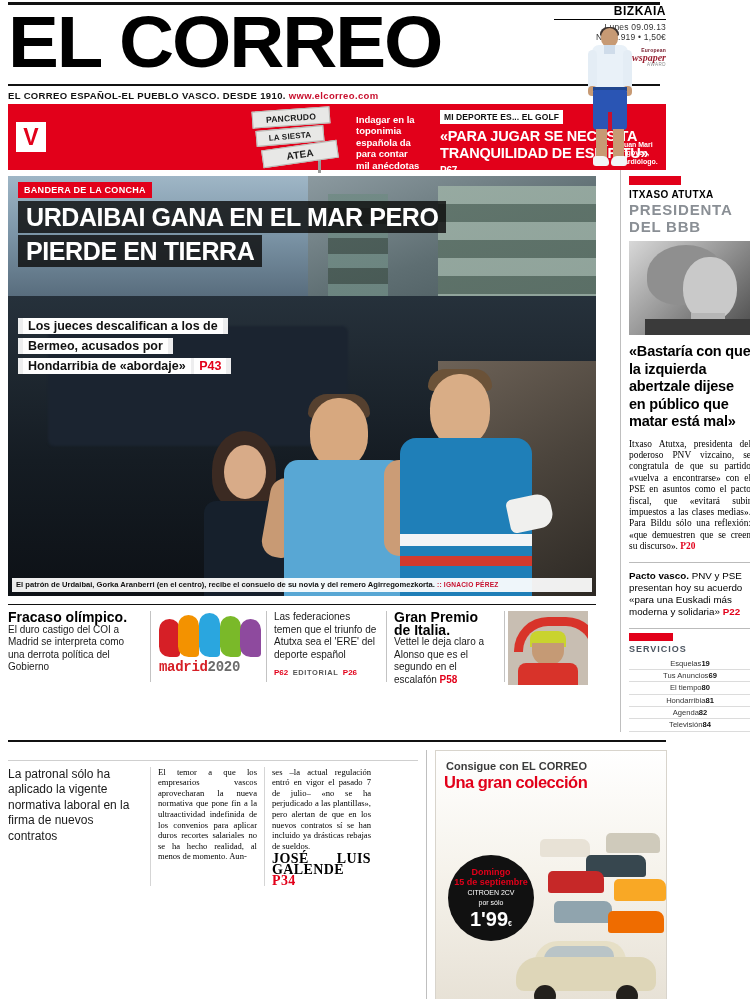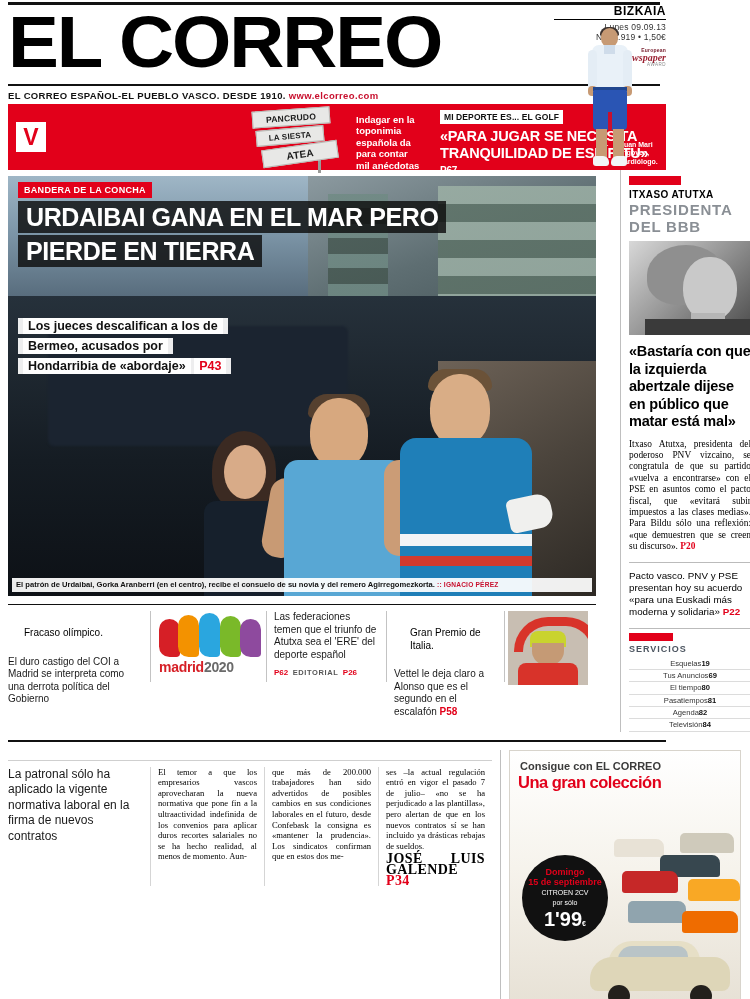--- a/index.html
+++ b/index.html
@@ -129,25 +129,25 @@
 
   
   .teasers{display:flex;width:588px;margin-top:8px;border-top:1.5px solid #111;padding-top:6px;height:78px;box-sizing:border-box;}
   .tz{padding:0 7px;box-sizing:border-box;position:relative;}
   .tz+.tz{border-left:1px solid #c3c3c3;}
   .tz1{width:142px;padding-left:0;}
   .tz-logo{width:116px;padding:0 4px;}
   .tz2{width:120px;}
   .tz3{width:118px;}
   .tz-img{width:84px;position:relative;}
-  .tz h3{margin:16px;font-size:10px;line-height:12.6px;font-weight:normal;}
+  .tz h3{margin:0;font-size:14px;line-height:12.6px;font-weight:bold;}
   .tz p{margin:0;font-size:10px;line-height:12.6px;color:#1a1a1a;}
   .pg{color:#e2001a;font-weight:bold;}
   .editorial{font-size:7.5px;letter-spacing:.6px;color:#555;font-weight:bold;}
-  .m2020{position:relative;height:68px;}
+  .m2020{position:relative;height:68px;font-family:Liberation Mono, monospace;}
   .m2020 .flames{position:absolute;left:4px;top:2px;width:108px;height:44px;}
   .fl{position:absolute;top:6px;width:21px;height:38px;border-radius:11px 11px 4px 11px;}
   .fl.f1{left:0;background:#d61f26;}
   .fl.f2{left:19px;background:#f39200;top:2px;height:42px;}
   .fl.f3{left:40px;background:#2aa6df;top:0;height:44px;}
   .fl.f4{left:61px;background:#7ab929;top:3px;height:41px;}
   .fl.f5{left:81px;background:#8e4a9e;top:6px;height:38px;}
   .m2020 .mtxt{position:absolute;left:4px;top:48px;font-size:14px;font-weight:bold;color:#d61f26;letter-spacing:-.3px;}
   .m2020 .mtxt b{color:#6a6a6a;font-weight:bold;}
   .f1driver{position:absolute;right:0;top:0;width:80px;height:74px;overflow:hidden;}
@@ -164,21 +164,21 @@
   .side-photo{width:122px;height:94px;margin-top:6px;position:relative;overflow:hidden;
      background:linear-gradient(135deg,#d8d8d8 0%,#9a9a9a 45%,#4a4a4a 100%);}
   .sp-face{position:absolute;left:54px;top:16px;width:54px;height:64px;border-radius:48%;background:#c9c9c9;}
   .sp-hair{position:absolute;left:18px;top:4px;width:78px;height:60px;border-radius:50% 50% 40% 40%;background:#8f8f8f;}
   .sp-neck{position:absolute;left:62px;top:72px;width:34px;height:24px;background:#b6b6b6;}
   .sp-shoulder{position:absolute;left:16px;top:78px;width:110px;height:20px;background:#3a3a3a;}
   .side-quote{font-size:14.5px;font-weight:bold;line-height:17.5px;margin-top:8px;letter-spacing:-.2px;}
   .side-body{font-family:"Liberation Serif",serif;font-size:9.4px;line-height:11.4px;margin-top:8px;text-align:justify;}
   .side-rule{border-top:1px solid #bbb;margin:9px 0 7px 0;}
   .side-brief{font-size:9.8px;line-height:12.2px;}
-  .side-brief b{font-weight:normal;}
+  .side-brief b{font-weight:bold;}
   .servicios{margin-top:10px;border-top:1px solid #bbb;padding-top:0;}
   .serv-flag{width:44px;height:8px;background:#e2001a;margin-top:4px;}
   .serv-title{font-size:9px;font-weight:bold;letter-spacing:1px;color:#4c5560;margin:3px 0 3px 0;}
   .serv-row{display:flex;justify-content:center;font-size:7.6px;color:#333;
      border-bottom:1px solid #dcdcdc;padding:1.2px 0;}
   .serv-row b{font-weight:bold;color:#111;}
 
   
   .bottom{position:relative;margin:8px 8px 0 8px;border-top:2.5px solid #111;display:flex;padding-top:8px;}
   .bot-left{width:486px;}
@@ -428,41 +428,40 @@
         </div>
         <div class="serv-row">
           <span>Tus Anuncios</span>
           <b>69</b>
         </div>
         <div class="serv-row">
           <span>El tiempo</span>
           <b>80</b>
         </div>
         <div class="serv-row">
-          <span>Pasatiempos</span>
+          <span>Hondarribia</span>
           <b>81</b>
         </div>
         <div class="serv-row">
           <span>Agenda</span>
           <b>82</b>
         </div>
         <div class="serv-row">
           <span>Televisión</span>
           <b>84</b>
         </div>
       </div>
     </div>
   </div>
 
   <div class="bottom">
     <div class="bot-left">
       <div class="bot-cols">
         <div class="bc bc1">La patronal sólo ha aplicado la vigente normativa laboral en la firma de nuevos contratos</div>
         <div class="bc bc2">El temor a que los empresarios vascos aprovecharan la nueva normativa que pone fin a la ultraactividad indefinida de los convenios para aplicar duros recortes salariales no se ha hecho realidad, al menos de momento. Aun-</div>
-        <div class="bc bc3">que más de 200.000 trabajadores han sido advertidos de posibles cambios en sus condiciones laborales en el futuro, desde Confebask la consigna es «mantener la prudencia». Los sindicatos confirman que en estos dos me-</div>
         <div class="bc bc4">
           <span>ses –la actual regulación entró en vigor el pasado 7 de julio– «no se ha perjudicado a las plantillas», pero alertan de que en los nuevos contratos sí se han incluido ya drásticas rebajas de sueldos.</span>
           <div class="byline">
             <span>JOSÉ LUIS GALENDE</span>
             <span class="pg">P34</span>
           </div>
         </div>
       </div>
     </div>
 

